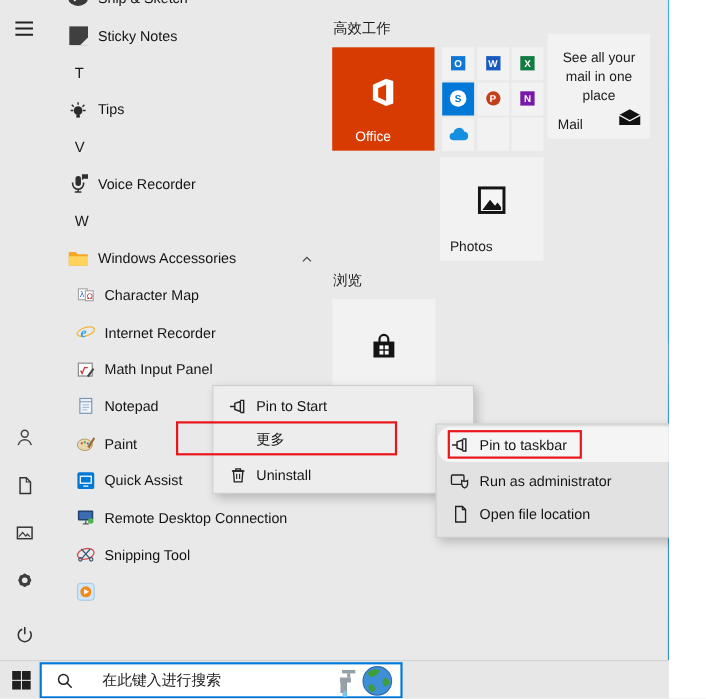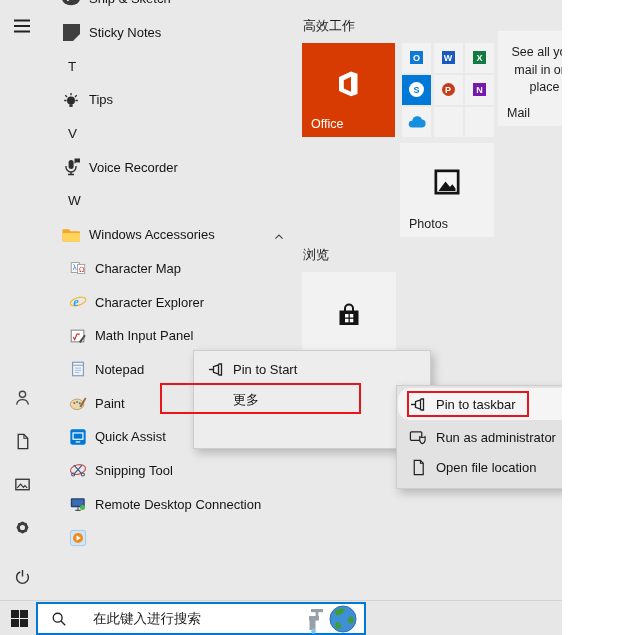--- a/index.html
+++ b/index.html
@@ -1,17 +1,17 @@
 <!DOCTYPE html>
 <html><head>
 <meta charset="utf-8">
 <style>
   * { margin:0; padding:0; box-sizing:border-box; }
   body { font-family:"Liberation Sans", sans-serif; }
-  .screen { position:relative; width:562px; height:635px; background:#e9e9e9; overflow:hidden; font-family:"Liberation Sans", sans-serif; }
+  .screen { position:relative; width:608px; height:635px; background:#e9e9e9; overflow:hidden; font-family:"Liberation Sans", sans-serif; }
 
   
   .desktop { position:absolute; left:607px; top:0; width:35px; height:600px;
     background:linear-gradient(160deg,#1ba1f2 0%,#0b86dd 45%,#0675cb 100%); z-index:1; }
   .desktop:after { content:""; position:absolute; inset:0;
     background:linear-gradient(115deg, transparent 46%, rgba(255,255,255,.22) 47%, transparent 56%); }
 
   
   .start-menu { position:absolute; left:0; top:0; width:607px; height:600px; background:#e9e9e9; z-index:2; overflow:hidden; }
 
@@ -33,21 +33,21 @@
   .stickynote { width:17px; height:17px; background:#3f3f3f; position:relative; }
   .stickynote:after { content:""; position:absolute; right:0; bottom:0; width:0; height:0;
     border-bottom:7px solid #e9e9e9; border-left:7px solid transparent; }
 
   
   .tile-header { position:absolute; left:303px; font-size:13px; color:#1c1c1c; }
   .tile { position:absolute; background:#f2f2f2; }
   .tile-office { left:302px; top:43px; width:93px; height:94px; background:#d83b01; }
   .tile-office svg { position:absolute; left:29px; top:24px; }
   .tile-label-dark { position:absolute; left:9px; bottom:6px; font-size:12.5px; color:#1c1c1c; }
-  .tile-label-light { position:absolute; left:9px; bottom:6px; font-size:12.5px; color:#fff; }
+  .tile-label-light { position:absolute; left:21px; bottom:6px; font-size:12.5px; color:#fff; }
   .small-grid { position:absolute; left:402px; top:43px; width:92px; height:94px;
     display:grid; grid-template-columns:repeat(3,1fr); grid-template-rows:repeat(3,1fr); gap:2.5px; }
   .sg-cell { background:#f2f2f2; display:flex; align-items:center; justify-content:center; }
   .sg-cell.skype { background:#0078d7; }
   .st-letter { width:13px; height:13px; display:flex; align-items:center; justify-content:center;
     color:#fff; font-size:9px; font-weight:bold; }
   .skype-circle { width:15px; height:15px; border-radius:50%; background:#fff; display:flex; align-items:center; justify-content:center; }
   .skype-circle .st-letter { color:#0078d7; width:auto; height:auto; }
   .st-circle { border-radius:50%; }
   .tile-mail { left:498px; top:31px; width:93px; height:95px; }
@@ -220,21 +220,21 @@
         <span class="lbl">Character Map</span>
       </div>
 
       <div class="row sub">
         <span class="ic">
             <svg width="18" height="18" viewBox="0 0 20 20">
               <ellipse cx="10" cy="9.5" rx="9" ry="4.2" fill="none" stroke="#f2b632" stroke-width="1.3" transform="rotate(-18 10 9.5)"></ellipse>
               <text x="4.6" y="14.6" font-size="14" font-style="italic" font-weight="bold" fill="#2fa3e6" font-family="Liberation Serif">e</text>
             </svg>
           </span>
-        <span class="lbl">Character Explorer</span>
+        <span class="lbl">Internet Recorder</span>
       </div>
 
       <div class="row sub">
         <span class="ic">
             <svg width="18" height="18" viewBox="0 0 20 20">
               <rect x="2.5" y="3.5" width="14" height="13" fill="#fdfdfd" stroke="#8a8a8a" stroke-width="1.2"></rect>
               <path d="M4.8 11l1.5 3 2.5-6h3.2" fill="none" stroke="#c33" stroke-width="1.3"></path>
               <path d="M11 16.5l6-8 1.6 1.2-5.6 8z" fill="#4a4a4a"></path>
             </svg>
           </span>
@@ -272,39 +272,39 @@
               <rect x="4.5" y="5.5" width="11" height="7" fill="none" stroke="#fff" stroke-width="1.3"></rect>
               <path d="M7.5 15.5h5" stroke="#fff" stroke-width="1.3"></path>
             </svg>
           </span>
         <span class="lbl">Quick Assist</span>
       </div>
 
       <div class="row sub">
         <span class="ic">
             <svg width="18" height="18" viewBox="0 0 20 20">
+              <rect x="2" y="3.5" width="15.5" height="10" rx="1" fill="#23436e"></rect>
+              <rect x="3.5" y="5" width="12.5" height="7" fill="#3c6db3"></rect>
+              <path d="M7 17h6M10 13.5V17" stroke="#555" stroke-width="1.3"></path>
+              <circle cx="15" cy="14" r="2.8" fill="#49b84d"></circle>
+            </svg>
+          </span>
+        <span class="lbl">Remote Desktop Connection</span>
+      </div>
+
+      <div class="row sub">
+        <span class="ic">
+            <svg width="18" height="18" viewBox="0 0 20 20">
               <ellipse cx="10" cy="9.5" rx="8.5" ry="5.2" fill="none" stroke="#cf5050" stroke-width="1.3" transform="rotate(-14 10 9.5)"></ellipse>
               <path d="M5.5 4.5l8.5 9.5M14.5 4.5L6 14" stroke="#3c5a7a" stroke-width="1.3"></path>
               <circle cx="4.6" cy="15" r="1.7" fill="none" stroke="#3c5a7a" stroke-width="1.2"></circle>
               <circle cx="15.4" cy="15" r="1.7" fill="none" stroke="#3c5a7a" stroke-width="1.2"></circle>
             </svg>
           </span>
         <span class="lbl">Snipping Tool</span>
-      </div>
-
-      <div class="row sub">
-        <span class="ic">
-            <svg width="18" height="18" viewBox="0 0 20 20">
-              <rect x="2" y="3.5" width="15.5" height="10" rx="1" fill="#23436e"></rect>
-              <rect x="3.5" y="5" width="12.5" height="7" fill="#3c6db3"></rect>
-              <path d="M7 17h6M10 13.5V17" stroke="#555" stroke-width="1.3"></path>
-              <circle cx="15" cy="14" r="2.8" fill="#49b84d"></circle>
-            </svg>
-          </span>
-        <span class="lbl">Remote Desktop Connection</span>
       </div>
 
       <div class="row sub">
         <span class="ic">
             <svg width="18" height="18" viewBox="0 0 20 20">
               <rect x="1.5" y="1.5" width="17" height="17" rx="3" fill="#cfe6f8" stroke="#9ec7e8"></rect>
               <circle cx="10" cy="10" r="5.6" fill="#f28a1e"></circle>
               <path d="M8.3 7.2l5 2.8-5 2.8z" fill="#fff"></path>
             </svg>
           </span>
@@ -392,20 +392,31 @@
             <path d="M10.5 3h3v11h-3" fill="none" stroke="#222" stroke-width="1.3"></path>
           </svg>
         </span>
       <span class="mlbl">Pin to Start</span>
     </div>
     <div class="ctx-row" style="top:33px">
       <span class="mlbl noicon">更多</span>
       <span class="ctx-chevron"><svg width="13" height="13" viewBox="0 0 16 16">
             <path d="M5 2.5l6 5.5-6 5.5" fill="none" stroke="#333" stroke-width="1.6"></path>
           </svg></span>
+    </div>
+    <div class="ctx-row" style="top:65px">
+      <span class="mic">
+          <svg width="17" height="17" viewBox="0 0 18 18">
+            <path d="M4.5 5.5h9L12.7 16H5.3z" fill="none" stroke="#222" stroke-width="1.3"></path>
+            <path d="M3 5.5h12" stroke="#222" stroke-width="1.3"></path>
+            <path d="M6.8 5V3.5h4.4V5" fill="none" stroke="#222" stroke-width="1.3"></path>
+            <path d="M7.6 8.2v5M10.4 8.2v5" stroke="#222" stroke-width="1.1"></path>
+          </svg>
+        </span>
+      <span class="mlbl">Uninstall</span>
     </div>
   </div>
 
   <div class="sub-menu">
     <div class="sub-row hl" style="top:2px">
       <span class="mic">
           <svg width="17" height="17" viewBox="0 0 17 17">
             <path d="M1 8.5h4.5" stroke="#222" stroke-width="1.4"></path>
             <path d="M5.5 5.7L10.5 4v9l-5-1.7z" fill="none" stroke="#222" stroke-width="1.3"></path>
             <path d="M10.5 3h3v11h-3" fill="none" stroke="#222" stroke-width="1.3"></path>

